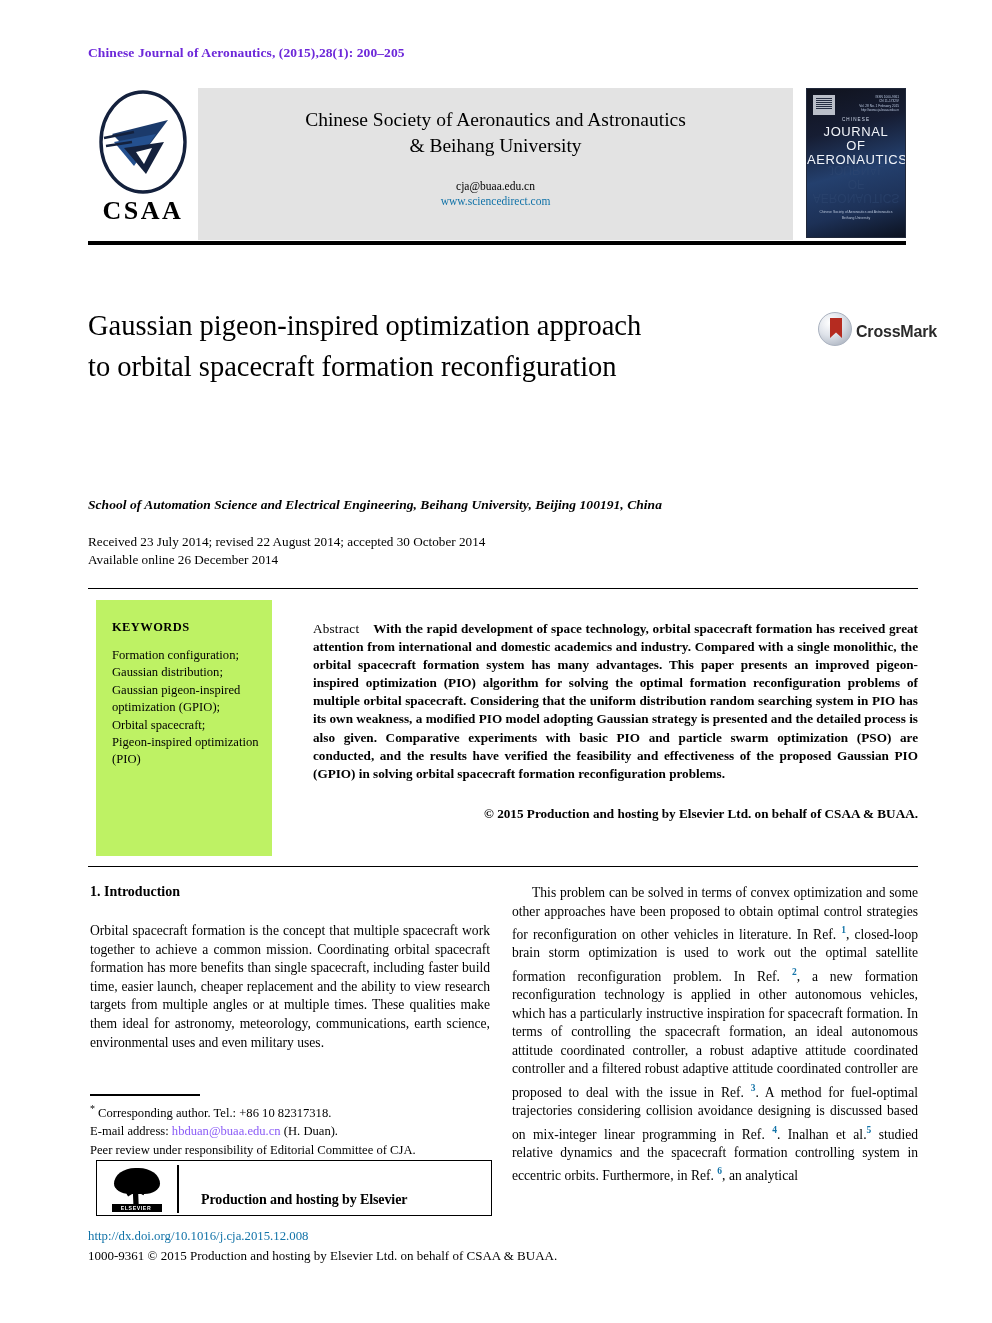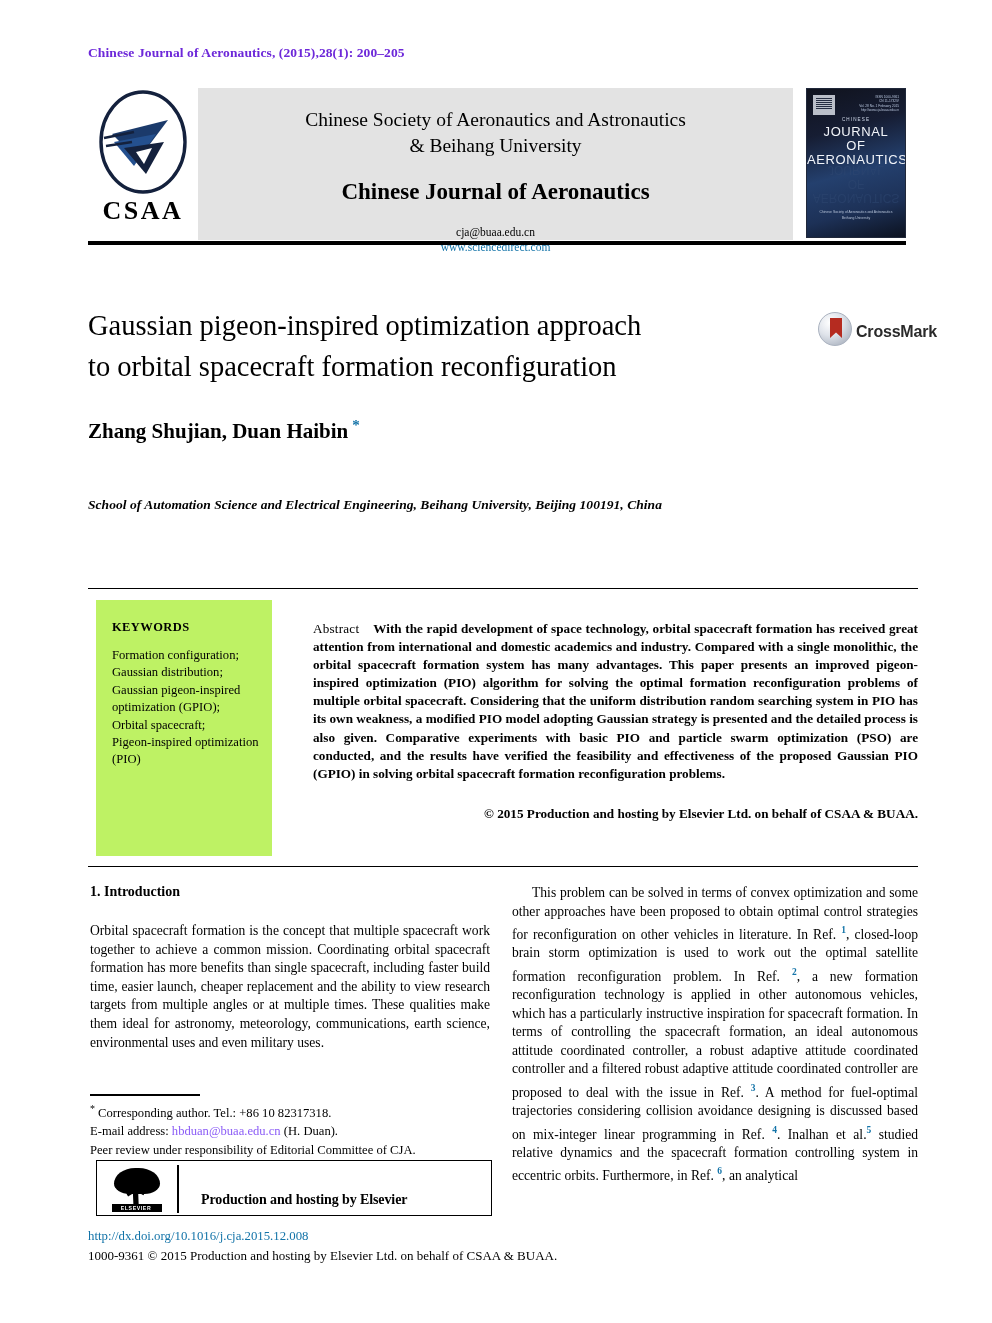--- a/index.html
+++ b/index.html
@@ -470,21 +470,20 @@
         <path d="M42 62 L58 58 L50 74 Z" fill="#ffffff"></path>
         <path d="M10 48 L40 42" stroke="#14213d" stroke-width="2.6" fill="none"></path>
         <path d="M12 56 L38 52" stroke="#14213d" stroke-width="2.6" fill="none"></path>
       </svg>
       <div class="csaa-word">CSAA</div>
     </div>
 
     <div class="masthead-center">
       <div class="soc-line">Chinese Society of Aeronautics and Astronautics</div>
       <div class="soc-line" style="padding-top:0">&amp; Beihang University</div>
-      <div class="journal-name">Chinese Journal of Aeronautics</div>
       <div class="masthead-email">cja@buaa.edu.cn</div>
       <div class="masthead-url">www.sciencedirect.com</div>
     </div>
 
     <div class="cover-thumb">
       <div class="cover-elsevier"></div>
       <div class="cover-issn" style="white-space:pre-line;">ISSN 1000-9361
 CN 11-1732/V
 Vol. 28 No. 1  February 2015
 http://www.cja.buaa.edu.cn</div>
@@ -512,26 +511,27 @@
     <div>to orbital spacecraft formation reconfiguration</div>
   </div>
 
   <div class="crossmark">
     <div class="crossmark-badge">
       <div class="crossmark-ribbon"></div>
     </div>
     <div class="crossmark-label">CrossMark</div>
   </div>
 
-  <div class="authors">
-    <span>Zhang Shujian, Duan Haibin</span><span class="corr-star">*</span>
-  </div>
 
   <div class="affiliation">School of Automation Science and Electrical Engineering, Beihang University, Beijing 100191, China</div>
 
+  <div class="history">
+    <div>Received 23 July 2014; revised 22 August 2014; accepted 30 October 2014</div>
+    <div>Available online 26 December 2014</div>
+  </div>
 
   <div class="hr-thin" style="top:588px;"></div>
 
   <div class="keywords-box">
     <div class="keywords-head">KEYWORDS</div>
     <div class="keywords-list" style="white-space:pre-line;">Formation configuration;
 Gaussian distribution;
 Gaussian pigeon-inspired
 optimization (GPIO);
 Orbital spacecraft;

